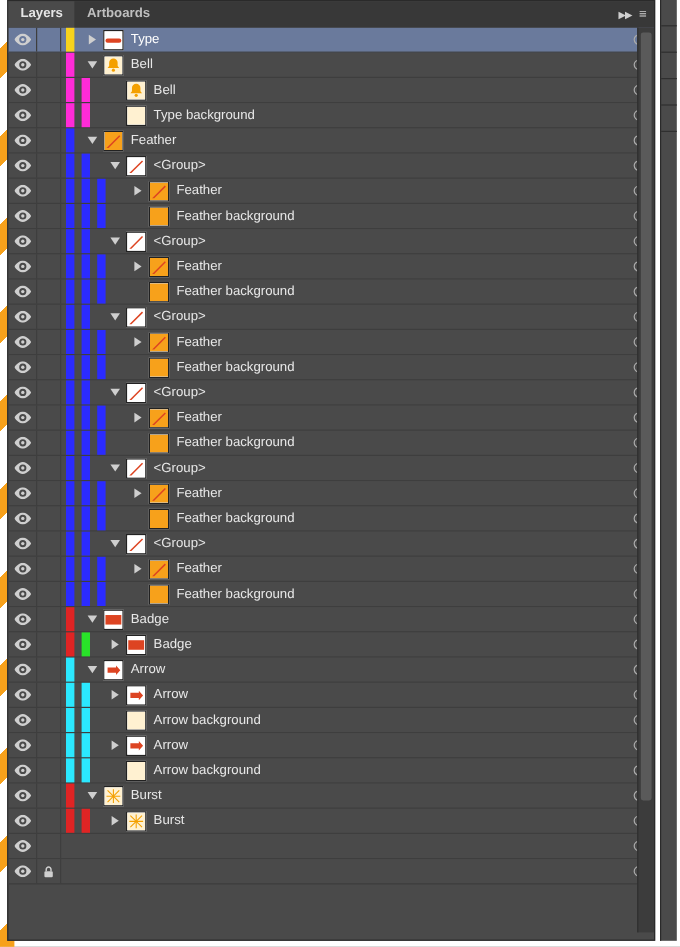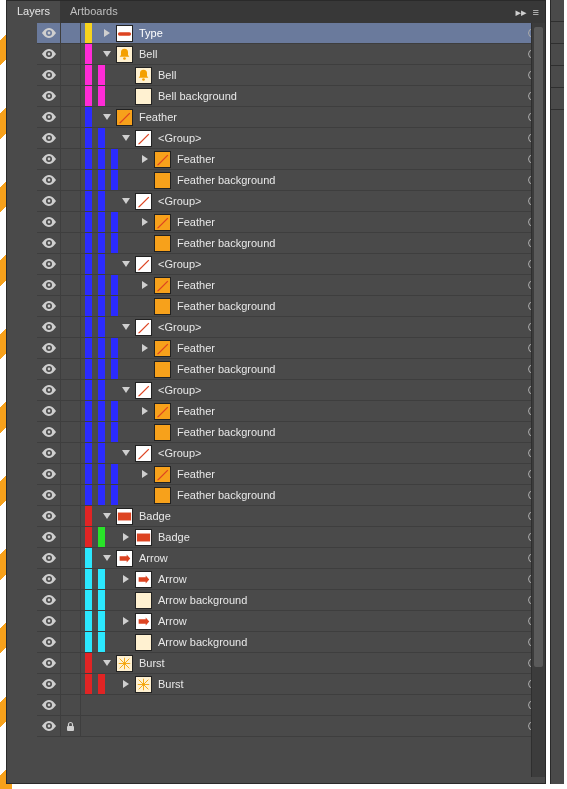--- a/index.html
+++ b/index.html
@@ -35,40 +35,40 @@
     border-left: 1px solid #2a2a2a;
     z-index: 1;
   }
   .toolstrip div { height: 22px; border-bottom:1px solid #2f2f2f; }
   .tabs {
     height: 22px;
     background: #383838;
     display: flex;
     align-items: stretch;
     user-select: none;
+    font-weight: bold;
   }
   .tab {
     padding: 4px 10px 0 10px;
     color: #bfbfbf;
     font-size: 11px;
   }
   .tab.active { background: #4a4a4a; color: #e6e6e6; }
   .tabs .menu {
     margin-left: auto;
     display: flex;
     align-items: center;
     gap: 6px;
     padding: 0 6px;
     color: #cfcfcf;
   }
   .layers {
     position: absolute;
     top: 22px; left:0; right:0; bottom:6px;
     overflow: hidden;
-    padding-left: 30px;
   }
   .row {
     height: 21px;
     display: flex;
     align-items: center;
     border-bottom: 1px solid #3e3e3e;
     position: relative;
     background: #4a4a4a;
   }
   .row.sel {
@@ -235,21 +235,21 @@
         <div class="indent-area">
           <div class="stripe" style="background: rgb(255, 43, 215); margin-right: 6px; margin-left: 4px;"></div>
           <div class="stripe" style="background: rgb(255, 43, 215); margin-right: 6px; margin-left: 0px;"></div>
           <div style="width: 6px;"></div>
           <div class="toggle"></div>
           <div class="thumb">
             <svg viewBox="0 0 17 17">
               <rect width="17" height="17" fill="#fff1d1"></rect>
             </svg>
           </div>
-          <span class="label">Bell background</span>
+          <span class="label">Type background</span>
         </div>
         <div class="ring"></div>
       </div>
       <div class="row">
         <div class="col-vis">
           <svg class="eye" viewBox="0 0 14 10">
             <path fill="#cfcfcf" d="M7 0C3 0 0 5 0 5s3 5 7 5 7-5 7-5-3-5-7-5zm0 8a3 3 0 110-6 3 3 0 010 6z"></path>
             <circle cx="7" cy="5" r="1.4" fill="#cfcfcf"></circle>
           </svg>
         </div>

